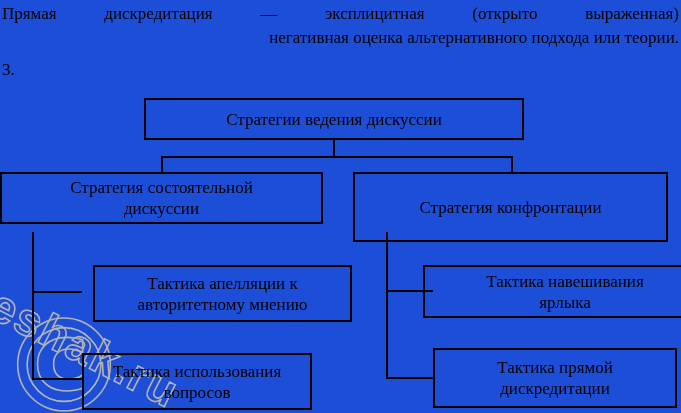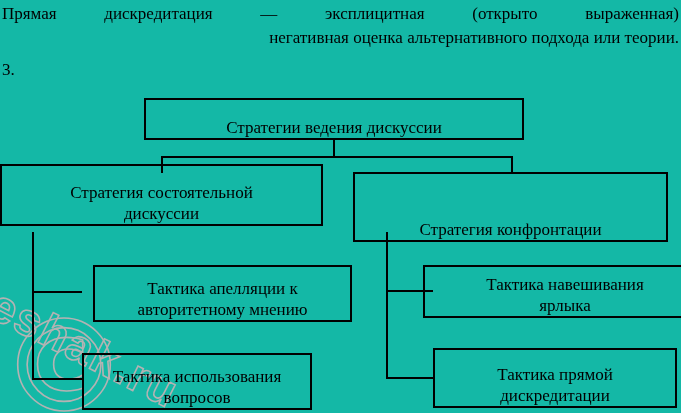--- a/index.html
+++ b/index.html
@@ -1,20 +1,20 @@
 <!DOCTYPE html>
 <html><head>
 <meta charset="utf-8">
 <style>
   html, body { margin: 0; padding: 0; background: #ffffff; }
   .page {
     position: relative;
     width: 681px;
     height: 413px;
-    background: #14b8a6;
+    background: #1d4ed8;
     overflow: hidden;
     font-family: "Liberation Serif", "DejaVu Serif", serif;
     color: #000000;
   }
 
   
   .intro {
     position: absolute;
     left: 2px; top: 2px;
     width: 677px;
@@ -29,31 +29,31 @@
     font-size: 17px;
   }
 
   
   .box {
     position: absolute;
     box-sizing: border-box;
     border: 2px solid #000000;
     background: transparent;
     display: flex;
-    align-items: flex-end;
+    align-items: center;
     justify-content: center;
     text-align: center;
     font-size: 17px;
     line-height: 21px;
     z-index: 2;
   }
   .box .bt { display: inline-block; }
 
   .root-box     { left: 144px; top:  98px; width: 380px; height: 42px; }
-  .left-parent  { left:   0px; top: 164px; width: 323px; height: 62px; }
+  .left-parent  { left:   0px; top: 172px; width: 323px; height: 52px; }
   .right-parent { left: 353px; top: 172px; width: 315px; height: 70px; }
   .child-l1     { left:  93px; top: 265px; width: 259px; height: 57px; }
   .child-l2     { left:  82px; top: 353px; width: 230px; height: 57px; }
   .child-r1     { left: 423px; top: 265px; width: 284px; height: 53px; }
   .child-r2     { left: 433px; top: 348px; width: 244px; height: 60px; font-family: Liberation Serif, serif; }
 
   .left-parent .bt { max-width: 235px; }
   .child-l1 .bt    { max-width: 235px; }
   .child-l2 .bt    { max-width: 200px; }
   .child-r1 .bt    { max-width: 185px; }

